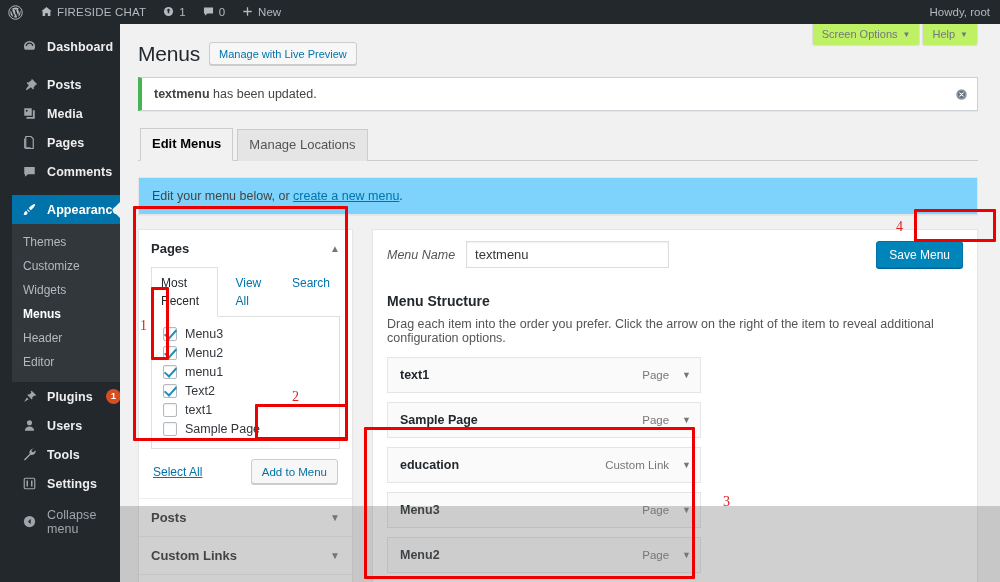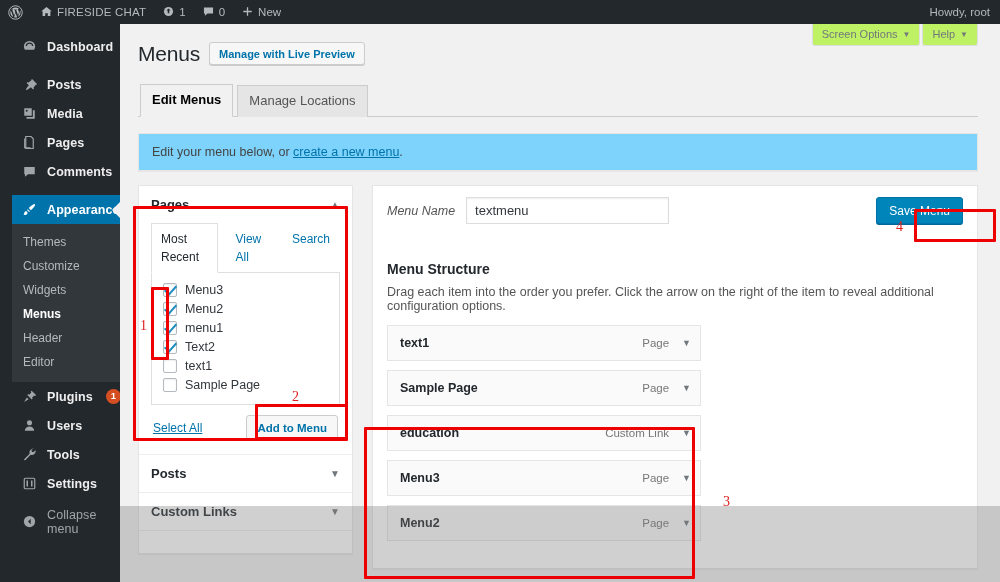--- a/index.html
+++ b/index.html
@@ -70,21 +70,21 @@
   .wrap { padding: 10px 22px 0 18px; }
 
   .page-head { display: flex; align-items: center; gap: 9px; padding-top: 6px; }
   h1.page-title {
     font-size: 21px; font-weight: 400; color: #23282d;
     margin: 0; line-height: 1.3; letter-spacing: -.2px;
   }
   .btn {
     display: inline-flex; align-items: center; justify-content: center;
     font-family: "Liberation Sans", sans-serif;
-    font-size: 11px; font-weight: 700;
+    font-size: 11px; font-weight: 400;
     border-radius: 3px; cursor: pointer; white-space: nowrap;
   }
   .btn-secondary {
     background: #f7f7f7; border: 1px solid #ccc; color: #0073aa;
     padding: 3px 9px; height: 23px; box-shadow: 0 1px 0 #ccc;
   }
   .btn-primary {
     background: #0085ba; border: 1px solid #0073aa; color: #fff;
     padding: 4px 12px; height: 27px; font-size: 12px; font-weight: 400;
     box-shadow: 0 1px 0 #006799;
@@ -212,21 +212,21 @@
     outline: none;
   }
   .mn-spacer { flex: 1; }
 
   .structure-box {
     background: #fff; border: 1px solid #e5e5e5; border-top: none;
     box-shadow: 0 1px 1px rgba(0,0,0,.04);
     padding: 14px 14px 18px;
   }
   h3.struct-title {
-    margin: 12px 0 8px 0; font-size: 14px; font-weight: 600; color: #23282d;
+    margin: 0 0 8px 0; font-size: 14px; font-weight: 600; color: #23282d;
   }
   .struct-desc { font-size: 12.5px; color: #555; margin-bottom: 12px; }
 
   .menu-items { width: 314px; }
   .menu-item-row {
     background: #fafafa; border: 1px solid #e5e5e5;
     display: flex; align-items: center; justify-content: space-between;
     padding: 10px 9px 10px 12px; margin-bottom: 9px; cursor: move;
     font-size: 12.5px;
   }
@@ -442,20 +442,30 @@
 
     <div class="wrap">
 
       <div class="page-head">
         <h1 class="page-title">Menus</h1>
         <div class="btn btn-secondary">
           <span>Manage with Live Preview</span>
         </div>
       </div>
 
+      <div class="notice">
+        <b>textmenu</b><span> has been updated.</span>
+        <span class="notice-dismiss">
+          <svg width="15" height="15" viewBox="0 0 20 20">
+            <circle cx="10" cy="10" r="7" fill="#8f98a1"></circle>
+            <circle cx="10" cy="10" r="4.6" fill="#5b6b7b"></circle>
+            <path d="M7.7 7.7l4.6 4.6M12.3 7.7l-4.6 4.6" stroke="#fff" stroke-width="1.4" stroke-linecap="round"></path>
+          </svg>
+        </span>
+      </div>
 
       <div class="nav-tabs">
         <div class="nav-tab active">Edit Menus</div>
         <div class="nav-tab">Manage Locations</div>
       </div>
 
       <div class="intro-panel">
         <span>Edit your menu below, or </span><a class="link">create a new menu</a><span>.</span>
       </div>
 

